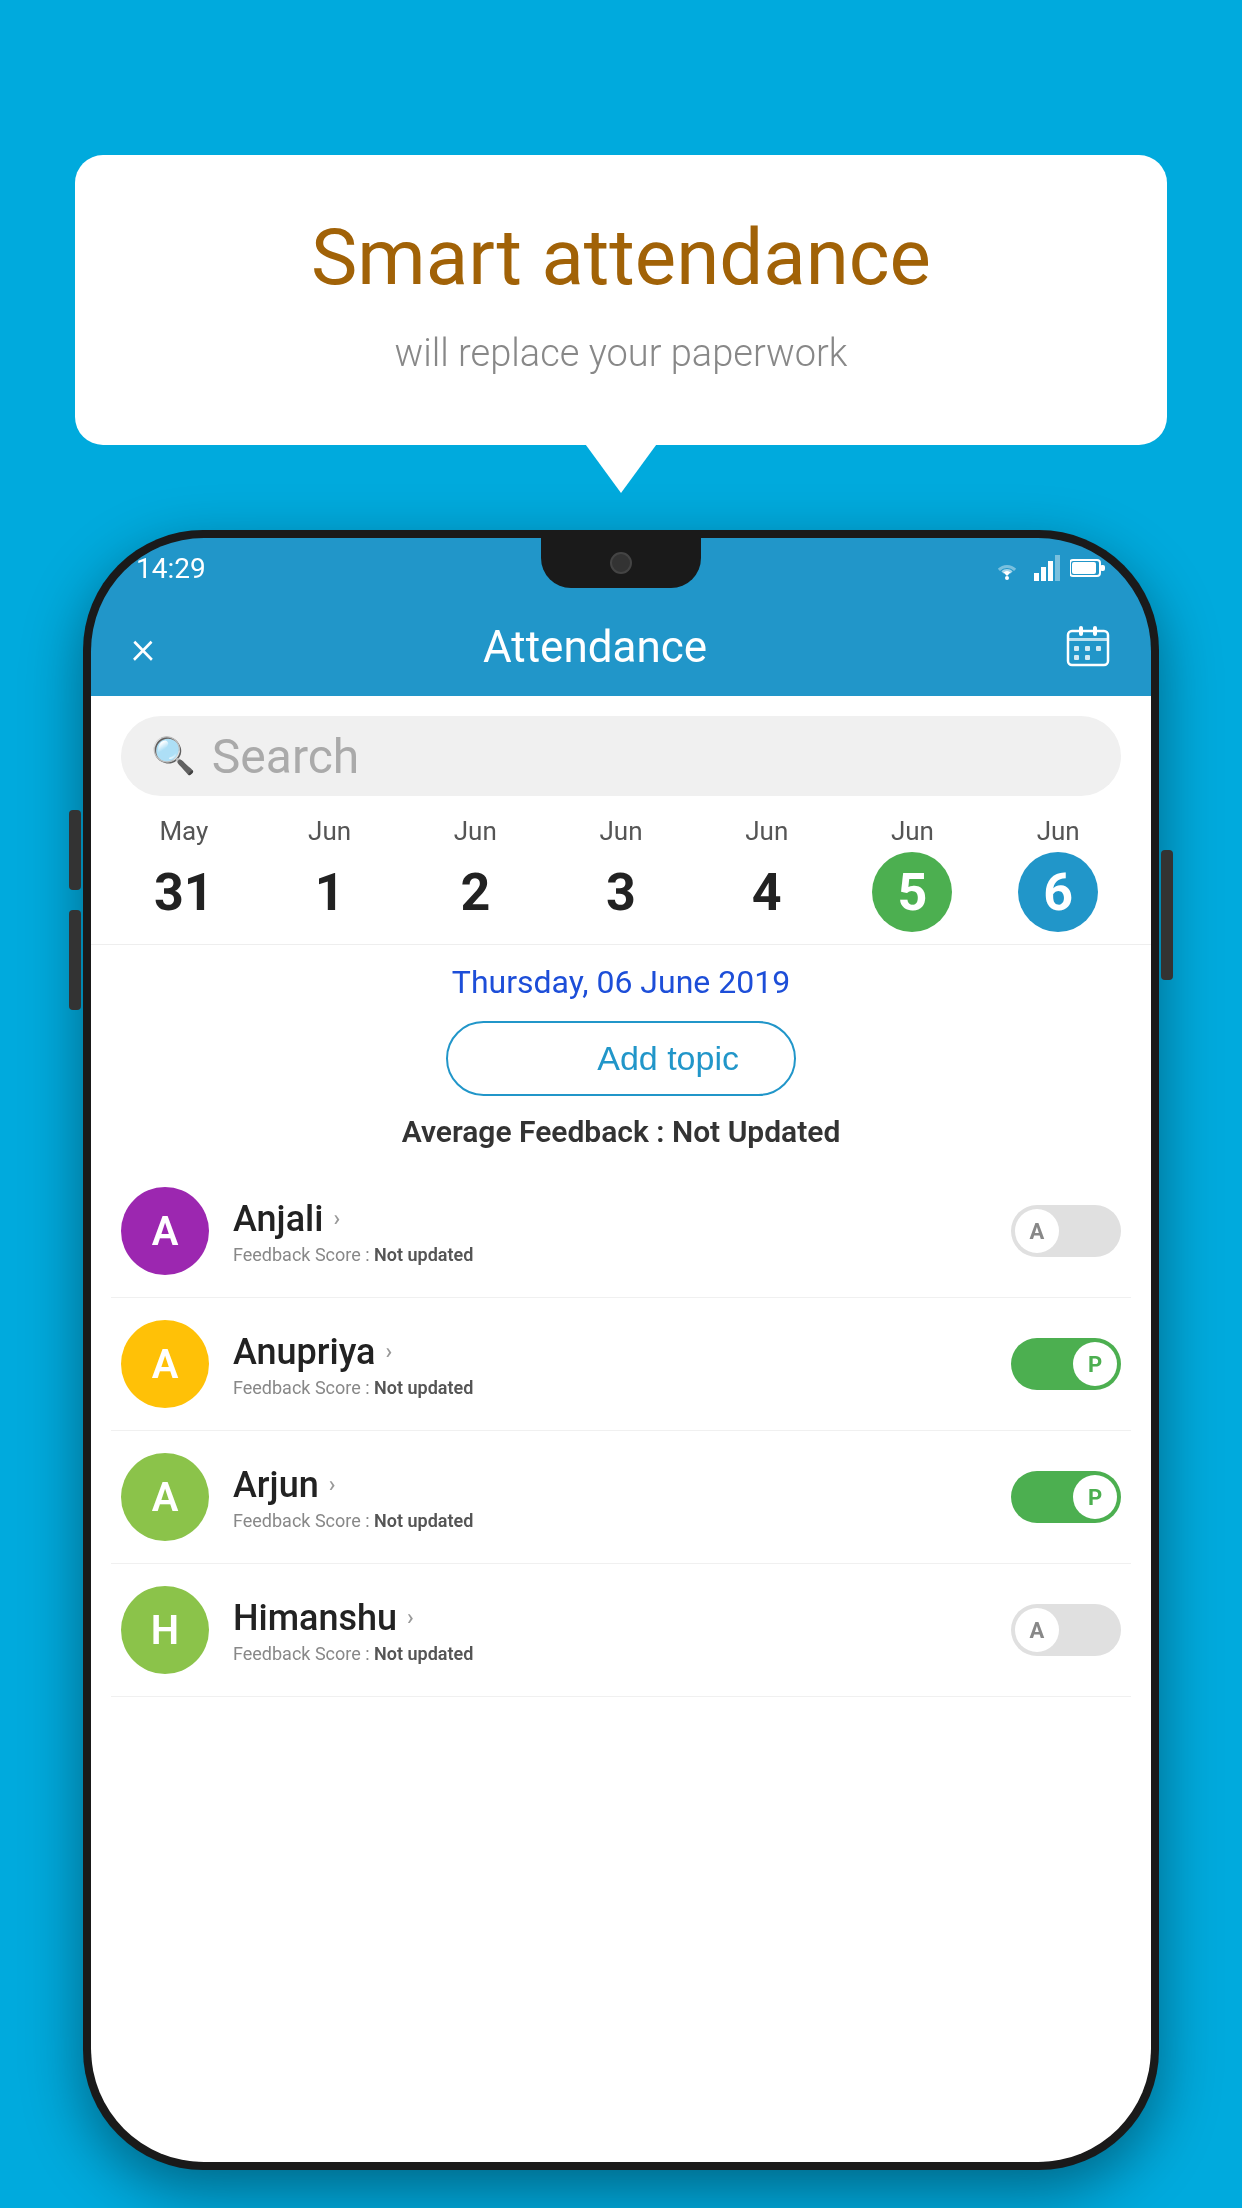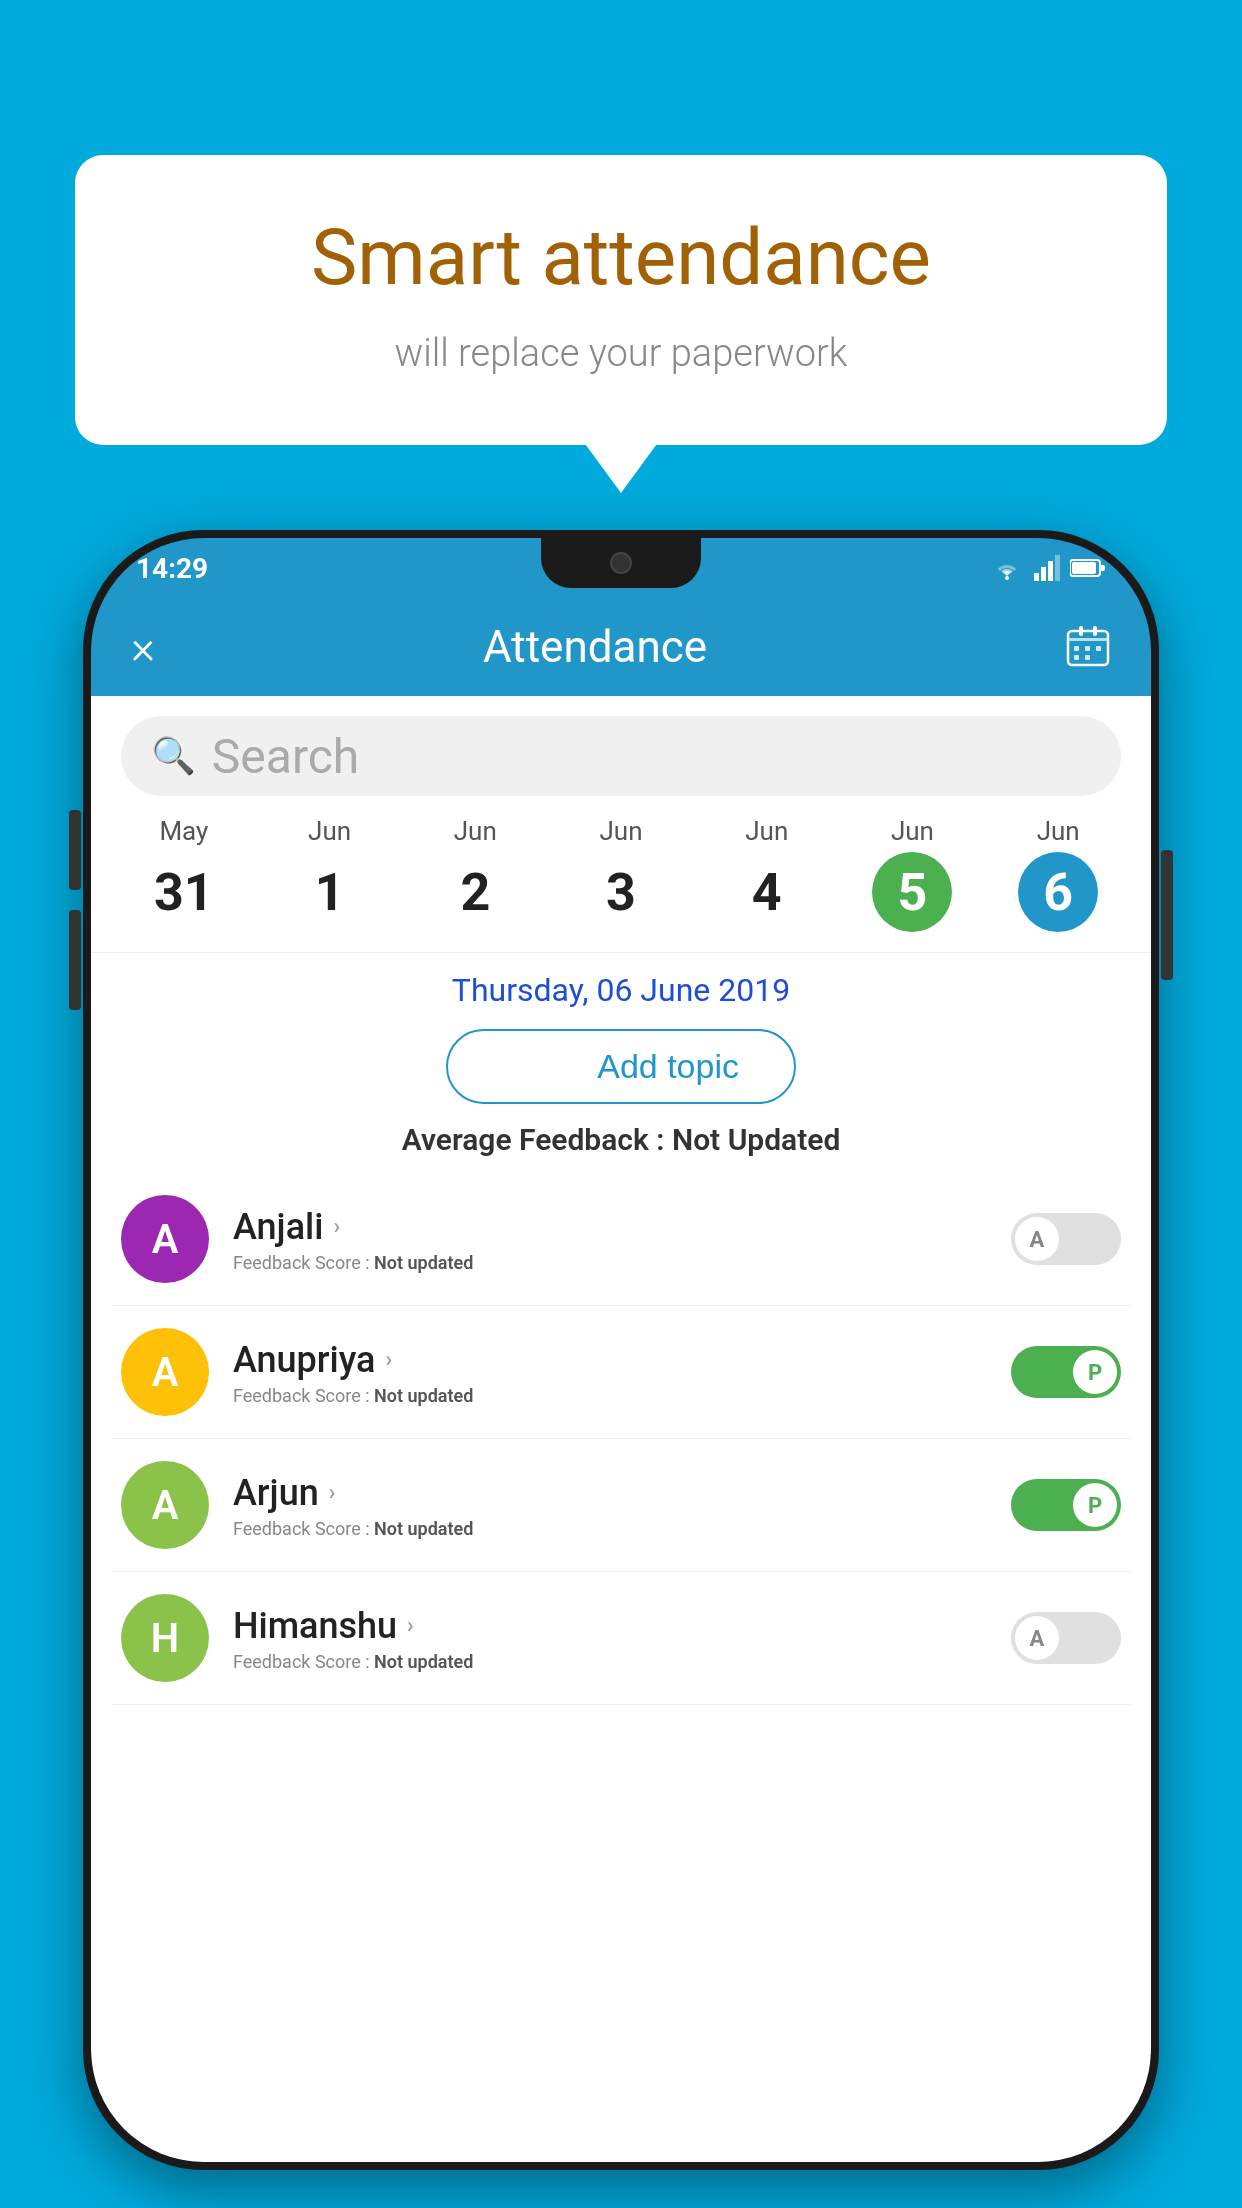--- a/index.html
+++ b/index.html
@@ -115,21 +115,21 @@
       display: flex;
       align-items: center;
       justify-content: space-between;
       padding: 0 45px;
       z-index: 10;
     }
 
     .status-time {
       font-size: 28px;
       color: white;
-      font-weight: 700;
+      font-weight: 400;
     }
 
     .status-icons {
       display: flex;
       align-items: center;
       gap: 10px;
     }
 
     
     .app-bar {
@@ -193,21 +193,21 @@
 
     .search-text {
       font-size: 48px;
       color: #aaa;
     }
 
     
     .calendar-strip {
       display: flex;
       align-items: center;
-      padding: 10px 20px 8px;
+      padding: 10px 20px 0;
       border-bottom: 1px solid #eee;
     }
 
     .cal-day {
       flex: 1;
       text-align: center;
       padding-bottom: 12px;
     }
 
     .cal-month {

